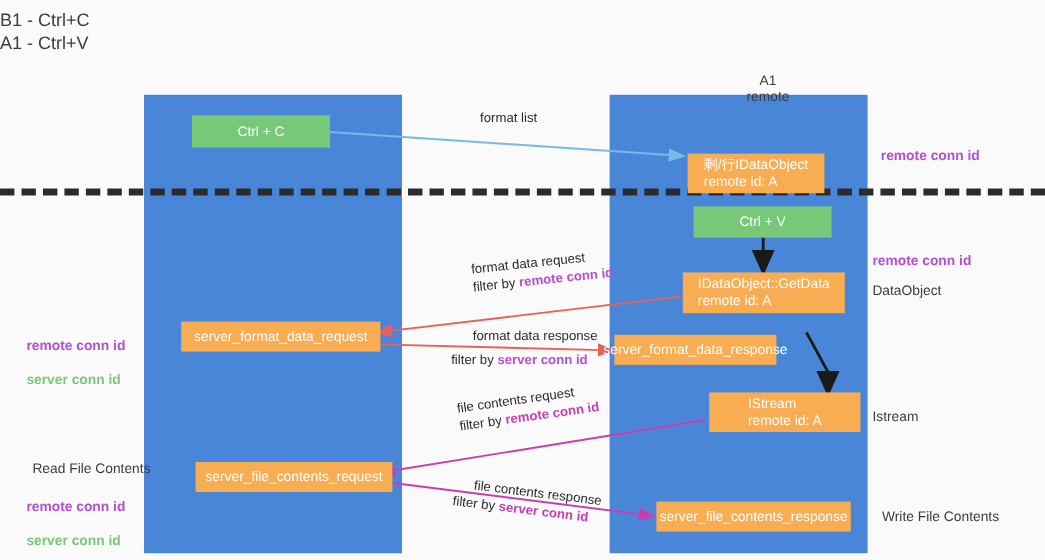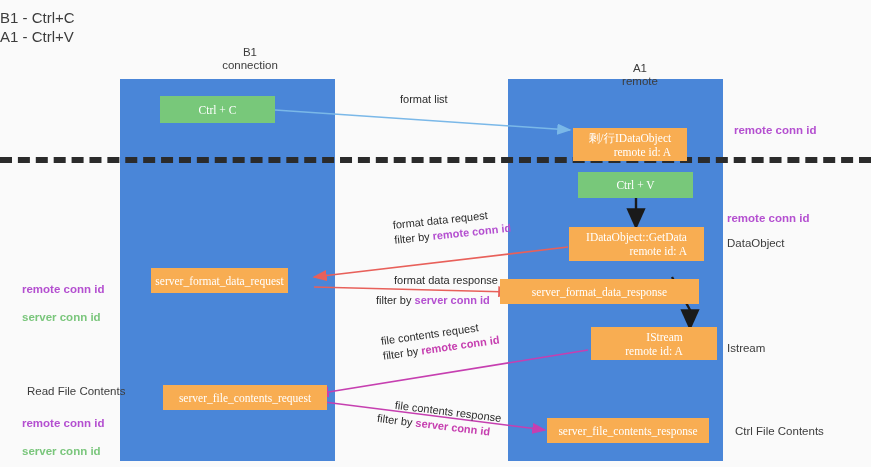--- a/index.html
+++ b/index.html
@@ -57,27 +57,26 @@
     border-top: 6px dashed #2b2b2b;
   }
   
   .node {
     position: absolute;
     box-sizing: border-box;
     display: flex;
     flex-direction: column;
     align-items: center;
     justify-content: center;
-    text-align: right;
+    text-align: left;
     color: #ffffff;
     font-size: 11.5px;
     line-height: 14px;
     white-space: pre-line;
     z-index: 5;
-    font-family: Liberation Serif, serif;
   }
   .node.green { background: #78c87a; }
   .node.orange { background: #f8ad52; }
   
   .anno {
     position: absolute;
     font-size: 11.5px;
     line-height: 14px;
     white-space: pre-line;
     z-index: 6;
@@ -111,22 +110,20 @@
 <body>
 
 <div id="canvas">
 
   <div class="title">B1 - Ctrl+C
 A1 - Ctrl+V</div>
 
   <div class="lane" id="lane-b1"></div>
   <div class="lane" id="lane-a1"></div>
 
-  <div class="col-head" id="head-b1">B1
-connection</div>
   <div class="col-head" id="head-a1">A1
 remote</div>
 
   <div id="divider"></div>
 
   <svg id="arrows" viewBox="0 0 871 467">
     <defs>
       <marker id="ah-blue" markerWidth="9" markerHeight="7" refX="8" refY="3.5" orient="auto">
         <polygon points="0 0, 9 3.5, 0 7" fill="#7ab8e8"></polygon>
       </marker>
@@ -159,40 +156,40 @@
   <div class="node green" style="left:160px; top:96px; width:115px; height:27px;">Ctrl + C</div>
 
   <div class="node orange" style="left:573px; top:128px; width:114px; height:33px;">剩/行IDataObject
 remote id: A</div>
 
   <div class="node green" style="left:578px; top:172px; width:115px; height:26px;">Ctrl + V</div>
 
   <div class="node orange" style="left:569px; top:227px; width:135px; height:34px;">IDataObject::GetData
 remote id: A</div>
 
-  <div class="node orange" style="left:151px; top:268px; width:137px; height:25px;">server_format_data_request</div>
-
-  <div class="node orange" style="left:500px; top:279px; width:199px; height:25px;">server_format_data_response</div>
+  <div class="node orange" style="left:151px; top:268px; width:166px; height:25px;">server_format_data_request</div>
+
+  <div class="node orange" style="left:512px; top:279px; width:135px; height:25px;">server_format_data_response</div>
 
   <div class="node orange" style="left:591px; top:327px; width:126px; height:33px;">IStream
 remote id: A</div>
 
   <div class="node orange" style="left:163px; top:385px; width:164px; height:25px;">server_file_contents_request</div>
 
   <div class="node orange" style="left:547px; top:418px; width:162px; height:25px;">server_file_contents_response</div>
 
   <div class="anno purple" style="left:734px; top:123px;">remote conn id</div>
 
   <div class="anno purple" style="left:727px; top:211px;">remote conn id</div>
 
   <div class="anno plain" style="left:727px; top:236px;">DataObject</div>
 
   <div class="anno plain" style="left:727px; top:341px;">Istream</div>
 
-  <div class="anno plain" style="left:735px; top:424px;">Ctrl File Contents</div>
+  <div class="anno plain" style="left:735px; top:424px;">Write File Contents</div>
 
   <div class="anno stack" style="left:22px; top:268px;">
     <span class="l1">remote conn id</span>
     <span class="l2">server conn id</span>
   </div>
 
   <div class="anno plain" style="left:27px; top:384px;">Read File Contents</div>
 
   <div class="anno stack" style="left:22px; top:402px;">
     <span class="l1">remote conn id</span>

